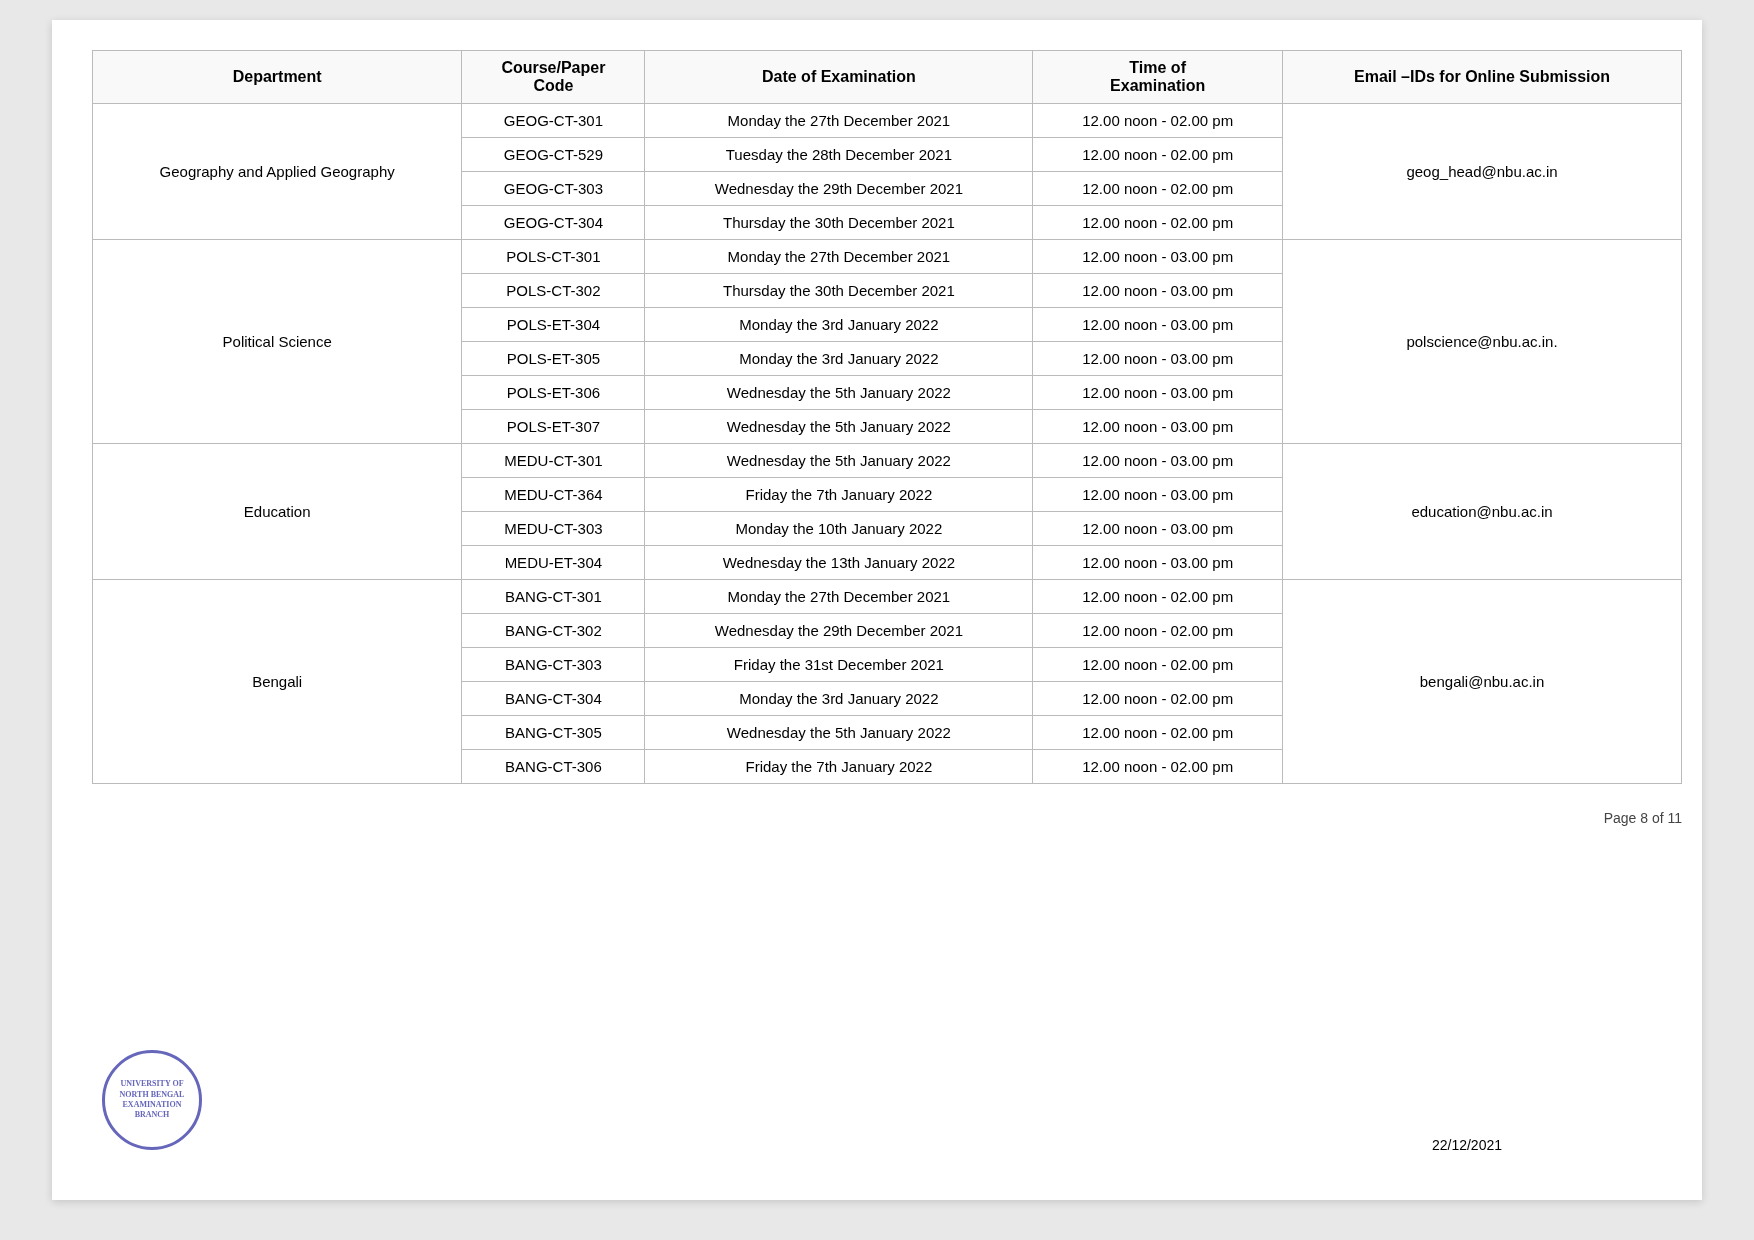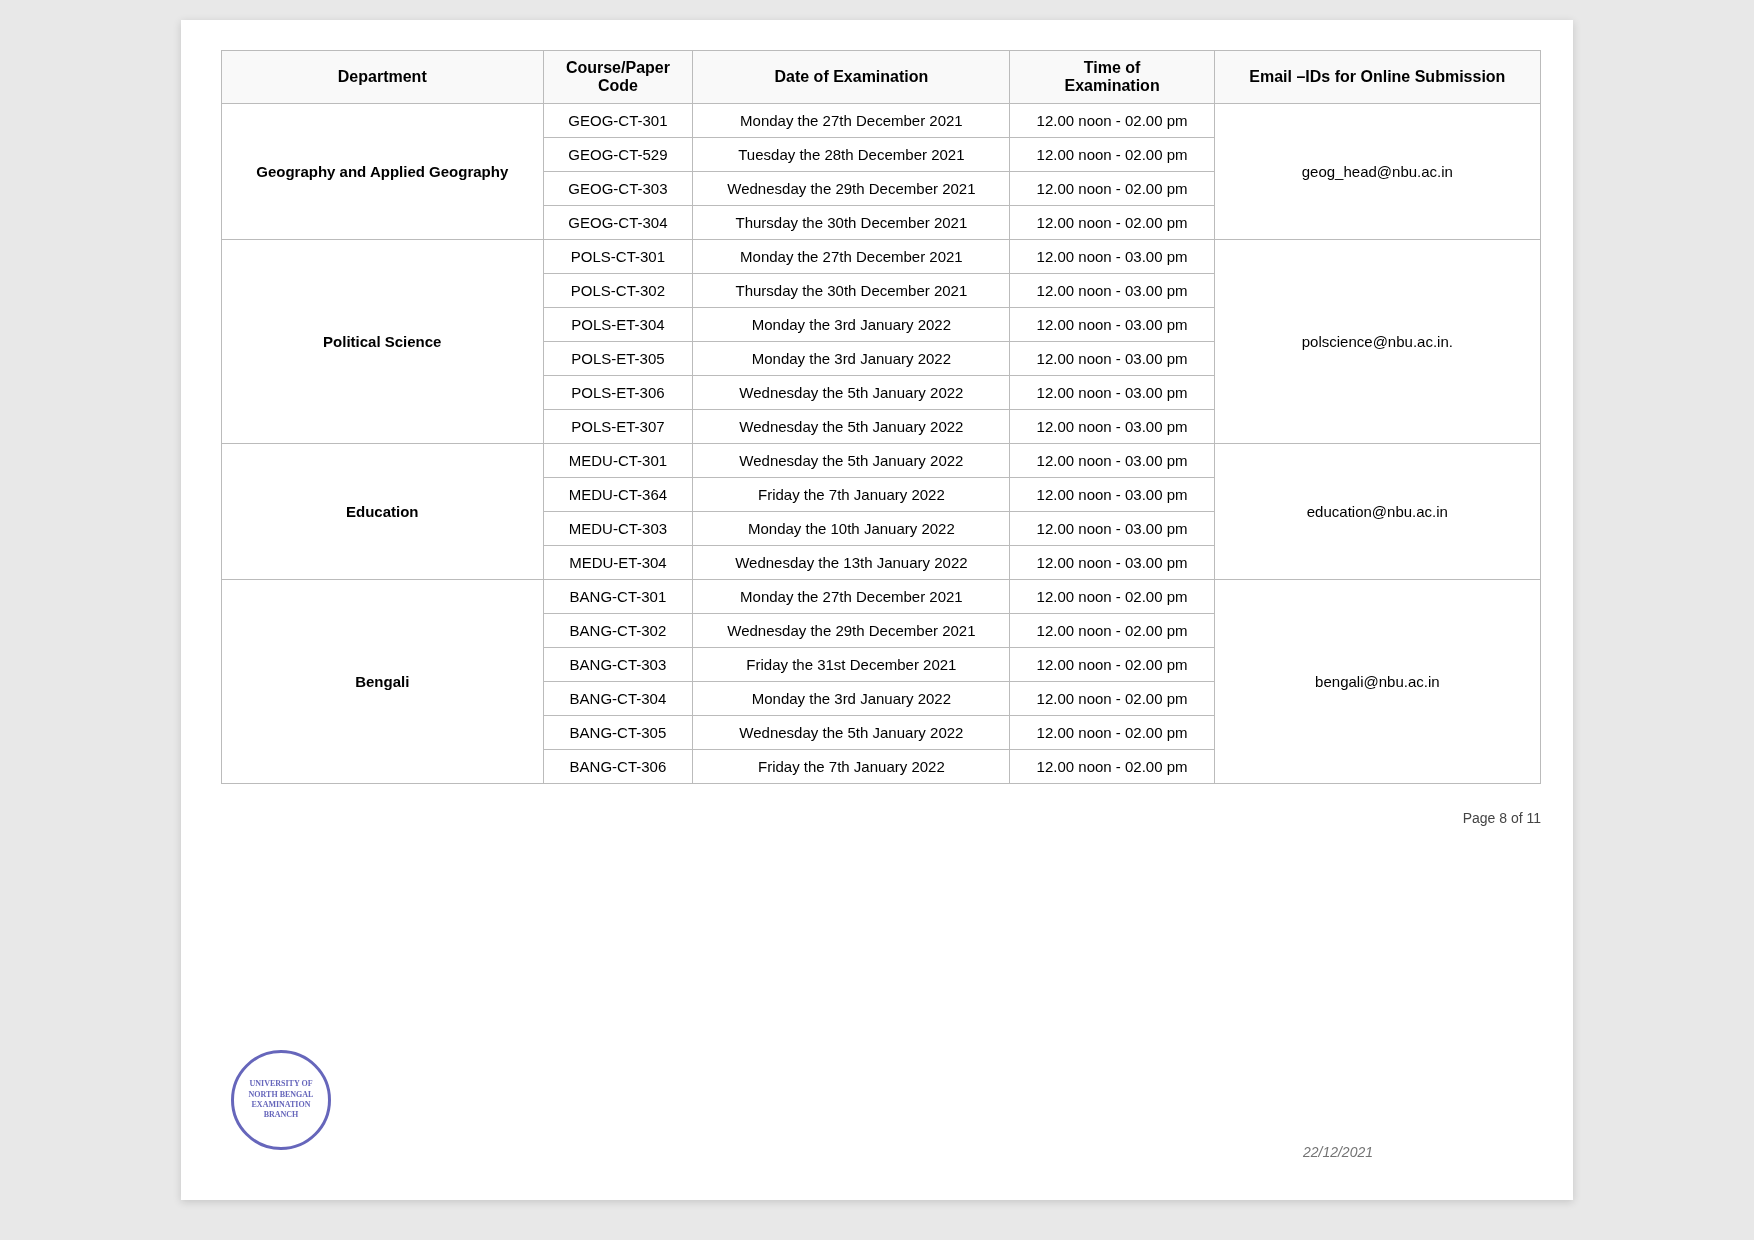--- a/index.html
+++ b/index.html
@@ -7,44 +7,44 @@
       background: #e8e8e8;
       font-family: Arial, sans-serif;
       display: flex;
       justify-content: center;
       align-items: flex-start;
       padding: 20px;
       min-height: 1240px;
     }
     .page {
       background: #fff;
-      width: 1392px;
+      width: 1650px;
       min-height: 1180px;
-      padding: 30px 32px 40px 40px;
+      padding: 30px 20px 40px 40px;
       position: relative;
       box-shadow: 0 2px 8px rgba(0,0,0,0.15);
     }
     table {
       width: 100%;
       border-collapse: collapse;
       font-size: 15px;
     }
     th, td {
       border: 1px solid #bbb;
       padding: 8px 12px;
       text-align: center;
       vertical-align: middle;
     }
     thead th {
       font-weight: bold;
       font-size: 16px;
       background: #f9f9f9;
     }
     .dept-cell {
-      font-weight: bold;
+      font-weight: normal;
       font-size: 15px;
     }
     .email-cell {
       font-weight: normal;
       font-size: 15px;
     }
     .page-footer {
       text-align: right;
       margin-top: 26px;
       font-size: 14px;
@@ -72,25 +72,24 @@
       color: #6666bb;
       font-size: 8px;
       text-align: center;
       line-height: 1.3;
       padding: 8px;
       font-weight: bold;
       font-family: Liberation Serif, serif;
     }
     .signature-area {
       position: absolute;
-      bottom: 40px;
+      bottom: 47px;
       right: 200px;
       font-size: 14px;
-      color: #737373;
-      font-style: italic;
+      color: #000000;
     }
   </style>
 </head>
 <body>
 
 <div class="page">
   <table>
     <thead>
       <tr>
         <th>

